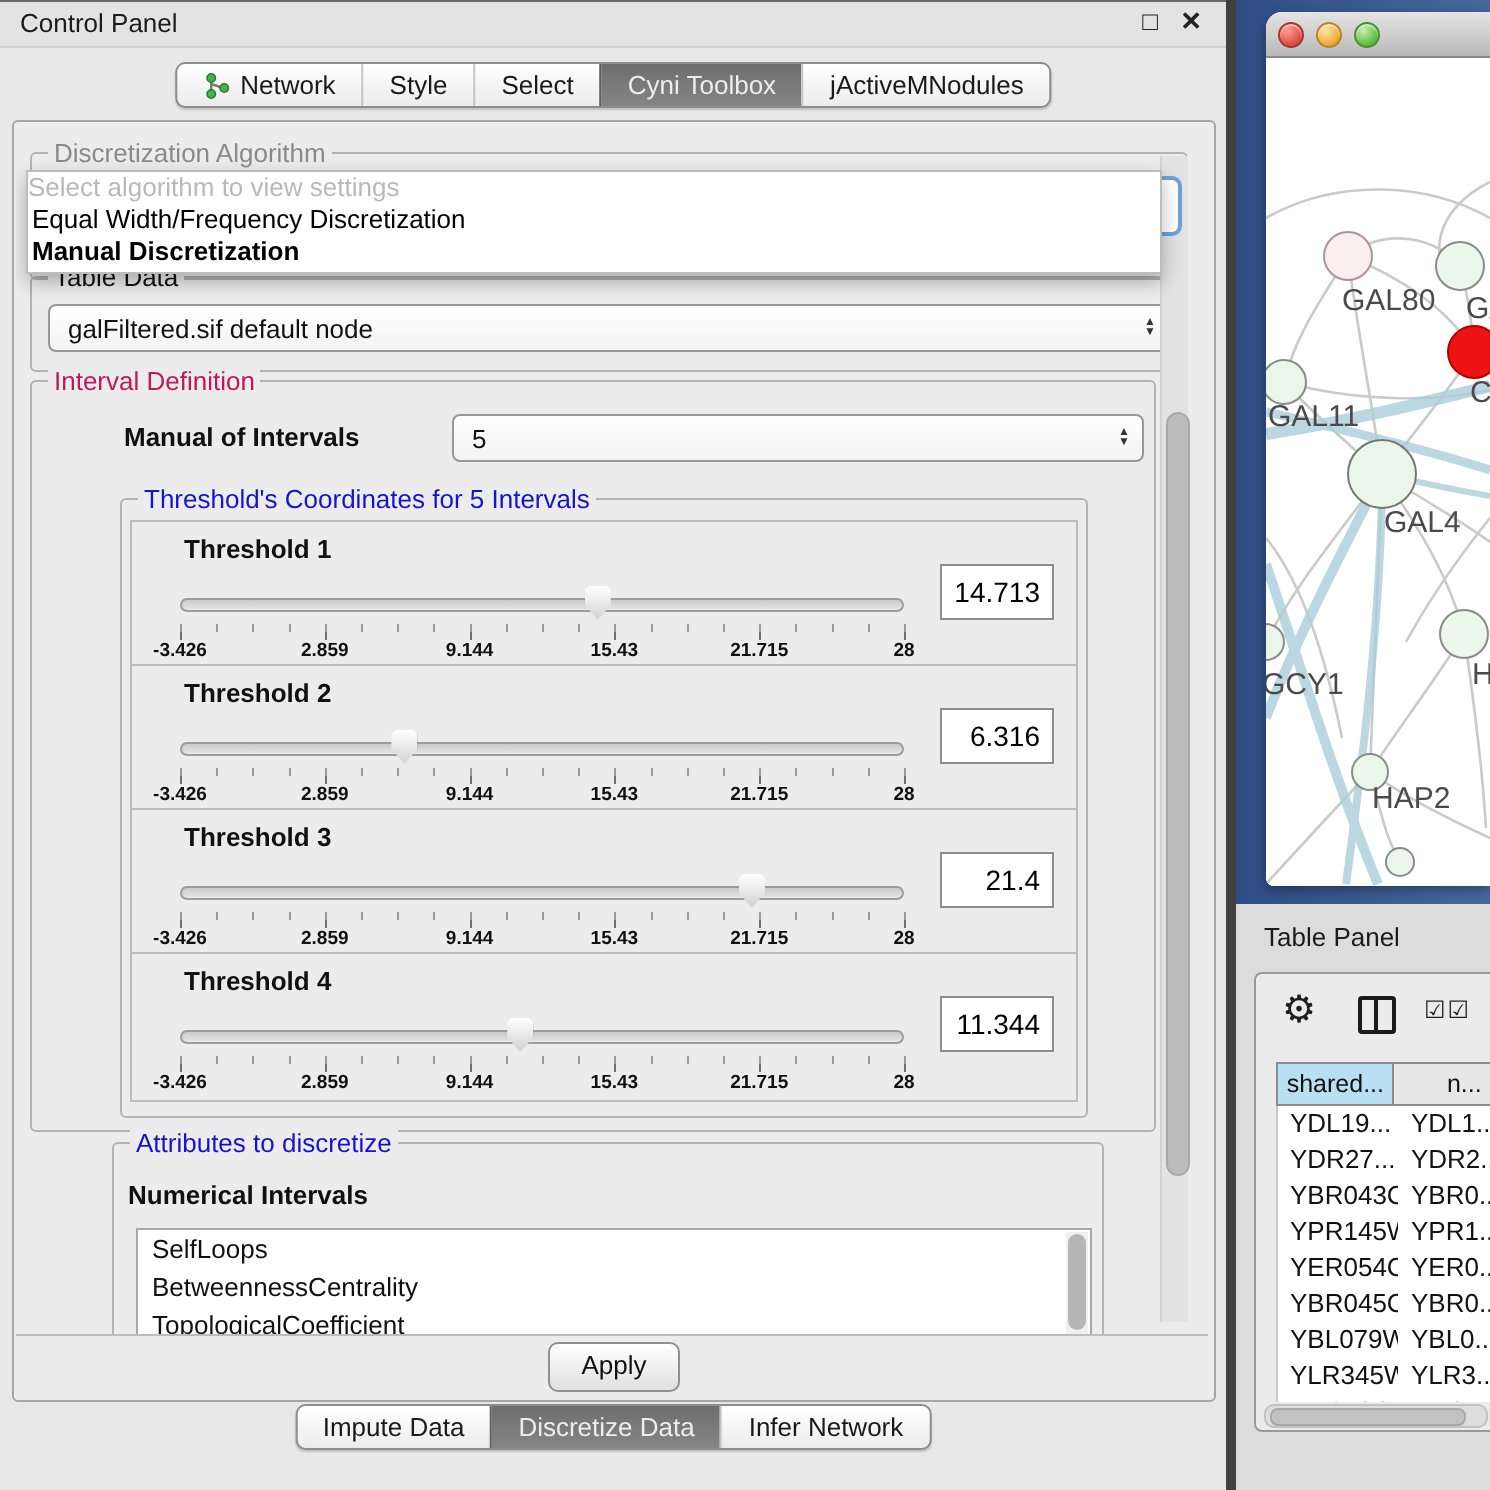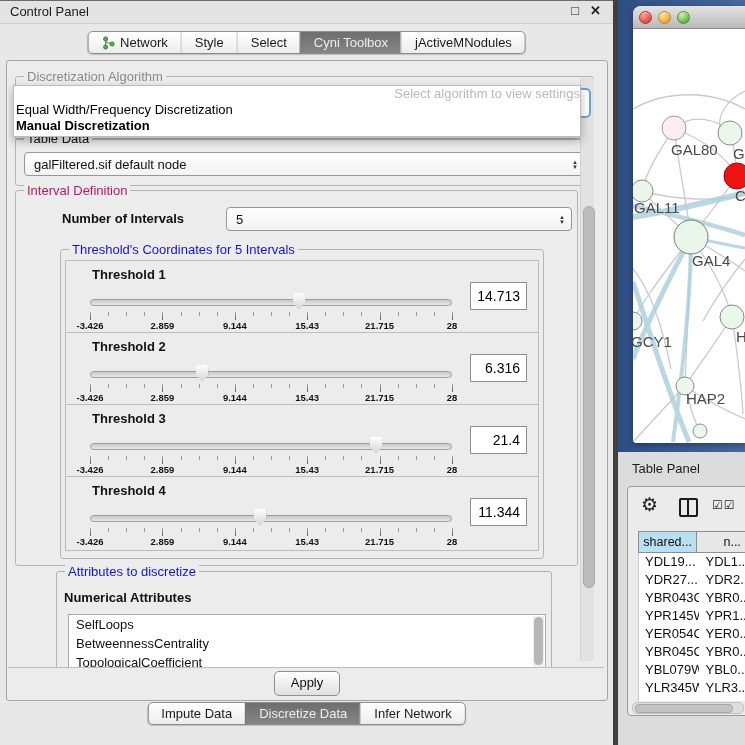--- a/index.html
+++ b/index.html
@@ -31,21 +31,21 @@
   .g-green{color:#be185d}.g-blue{color:#1414cc}.g-gray{color:#8a8a8a}
 
   .combo{position:absolute;background:linear-gradient(#ffffff,#f3f3f3);border:1px solid #979797;border-radius:4px;
          display:flex;align-items:center;padding:0 22px 0 9px;font-size:13px;color:#111}
   .stepper{position:absolute;right:6px;top:50%;transform:translateY(-50%);display:flex;flex-direction:column;
            font-size:6px;line-height:4.5px;color:#333;text-align:center}
 
   
   .algo-popup{position:absolute;left:5px;top:23px;width:566px;height:50px;background:#fff;border:1px solid #bdbdbd;
               box-shadow:0 4px 9px rgba(0,0,0,.28);z-index:6}
-  .popup-prompt{height:16px;line-height:16px;text-align:right;color:#b9b9b9;font-size:13px}
+  .popup-prompt{height:16px;line-height:16px;text-align:left;color:#b9b9b9;font-size:13px}
   .popup-item{height:16px;line-height:16px;padding-left:2px;font-size:13px;color:#000}
   .popup-item.bold{font-weight:bold}
   .focus-combo{position:absolute;left:548px;top:26px;width:31px;height:26px;background:#fff;border:2px solid #6da2d9;border-radius:5px;z-index:5}
 
   
   .th-row{position:absolute;left:4px;width:472px;height:73px;border:1px solid #bcbcbc;background:#ececec}
   .th-label{position:absolute;left:26px;top:6px;font-weight:bold;font-size:13px}
   .sl-zone{position:absolute;left:24px;top:32px;width:362px;height:18px}
   .sl-track{position:absolute;left:0;right:0;top:6px;height:5px;border:1px solid #9d9d9d;border-radius:4px;
             background:linear-gradient(#c9c9c9,#e6e6e6)}
@@ -172,21 +172,21 @@
             <span class="stepper">
               <span>▲</span>
                 <span>▼</span>
             </span>
           </div>
         </div>
 
         <div class="group" style="left:7px;top:128px;width:561px;height:374px">
           <span class="gtitle g-green">Interval Definition</span>
 
-          <div class="abs" style="left:46px;top:20px;font-weight:bold">Number of Intervals</div>
+          <div class="abs" style="left:46px;top:20px;font-weight:bold">Manual of Intervals</div>
           <div class="combo" style="left:210px;top:16px;width:313px;height:22px">
             <span>5</span>
             <span class="stepper">
               <span>▲</span>
                 <span>▼</span>
             </span>
           </div>
 
           <div class="group" style="left:44px;top:58px;width:482px;height:308px">
             <span class="gtitle g-blue">Threshold's Coordinates for 5 Intervals</span>
@@ -264,21 +264,21 @@
                 <span style="left:80%">21.715</span>
                 <span style="left:100%">28</span>
               </div>
               <input class="vfield" readonly="" value="11.344" style="">
             </div>
           </div>
         </div>
 
         <div class="group" style="left:48px;top:509px;width:494px;height:150px">
           <span class="gtitle g-blue">Attributes to discretize</span>
-          <div class="attr-heading">Numerical Attributes</div>
+          <div class="attr-heading">Numerical Intervals</div>
           <div class="attr-list">
             <div class="attr-item">SelfLoops</div>
             <div class="attr-item">BetweennessCentrality</div>
             <div class="attr-item">TopologicalCoefficient</div>
             <div class="attr-scroll">
                 <div class="attr-thumb"></div>
               </div>
           </div>
         </div>
 

